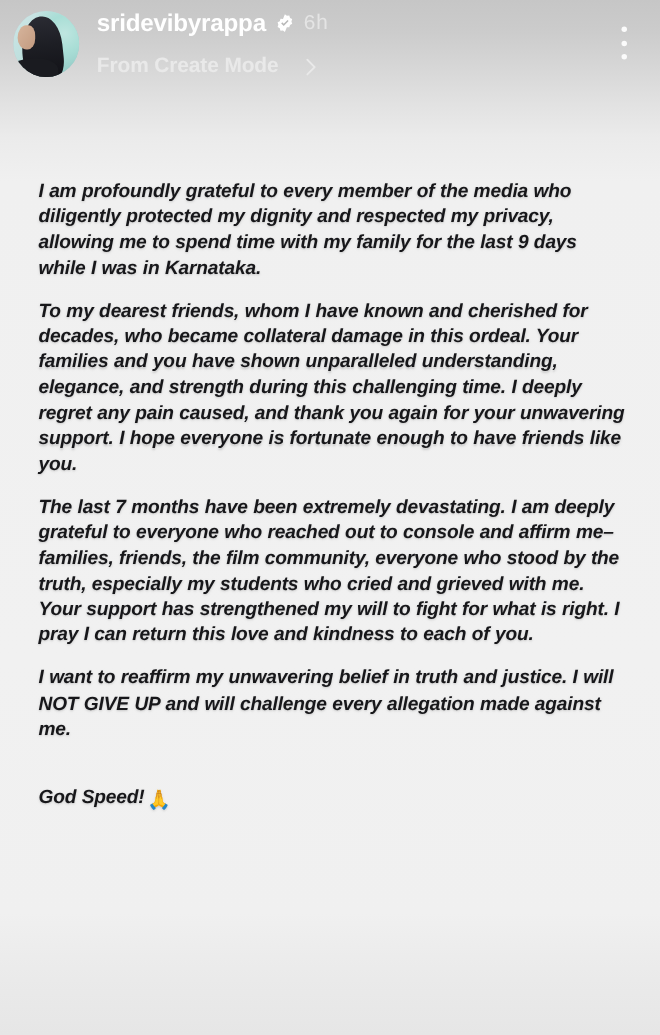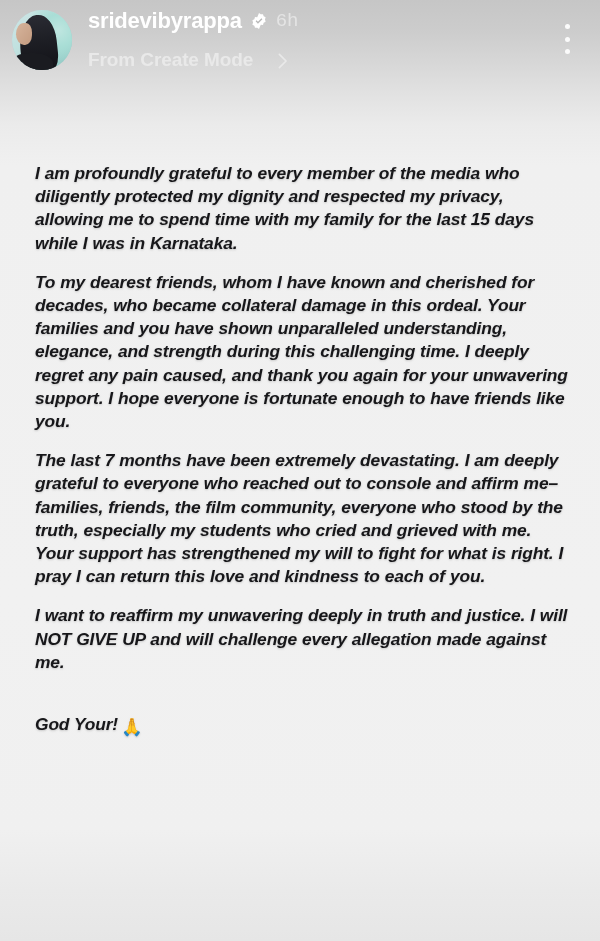--- a/index.html
+++ b/index.html
@@ -224,20 +224,20 @@
 
     <div class="more-menu">
       <span class="dot"></span>
       <span class="dot"></span>
       <span class="dot"></span>
     </div>
 
   </div>
 
   <div class="story-body">
-    <p class="story-paragraph">I am profoundly grateful to every member of the media who diligently protected my dignity and respected my privacy, allowing me to spend time with my family for the last 15 days while I was in Karnataka.</p>
+    <p class="story-paragraph">I am profoundly grateful to every member of the media who diligently protected my dignity and respected my privacy, allowing me to spend time with my family for the last 9 days while I was in Karnataka.</p>
     <p class="story-paragraph">To my dearest friends, whom I have known and cherished for decades, who became collateral damage in this ordeal. Your families and you have shown unparalleled understanding, elegance, and strength during this challenging time. I deeply regret any pain caused, and thank you again for your unwavering support. I hope everyone is fortunate enough to have friends like you.</p>
     <p class="story-paragraph">The last 7 months have been extremely devastating. I am deeply grateful to everyone who reached out to console and affirm me–families, friends, the film community, everyone who stood by the truth, especially my students who cried and grieved with me. Your support has strengthened my will to fight for what is right. I pray I can return this love and kindness to each of you.</p>
-    <p class="story-paragraph">I want to reaffirm my unwavering deeply in truth and justice. I will NOT GIVE UP and will challenge every allegation made against me.</p>
-    <p class="story-paragraph"><br><span>God Your!</span><span class="emoji">🙏</span></p>
+    <p class="story-paragraph">I want to reaffirm my unwavering belief in truth and justice. I will NOT GIVE UP and will challenge every allegation made against me.</p>
+    <p class="story-paragraph"><br><span>God Speed!</span><span class="emoji">🙏</span></p>
   </div>
 
 </div>
 
 </body></html>

